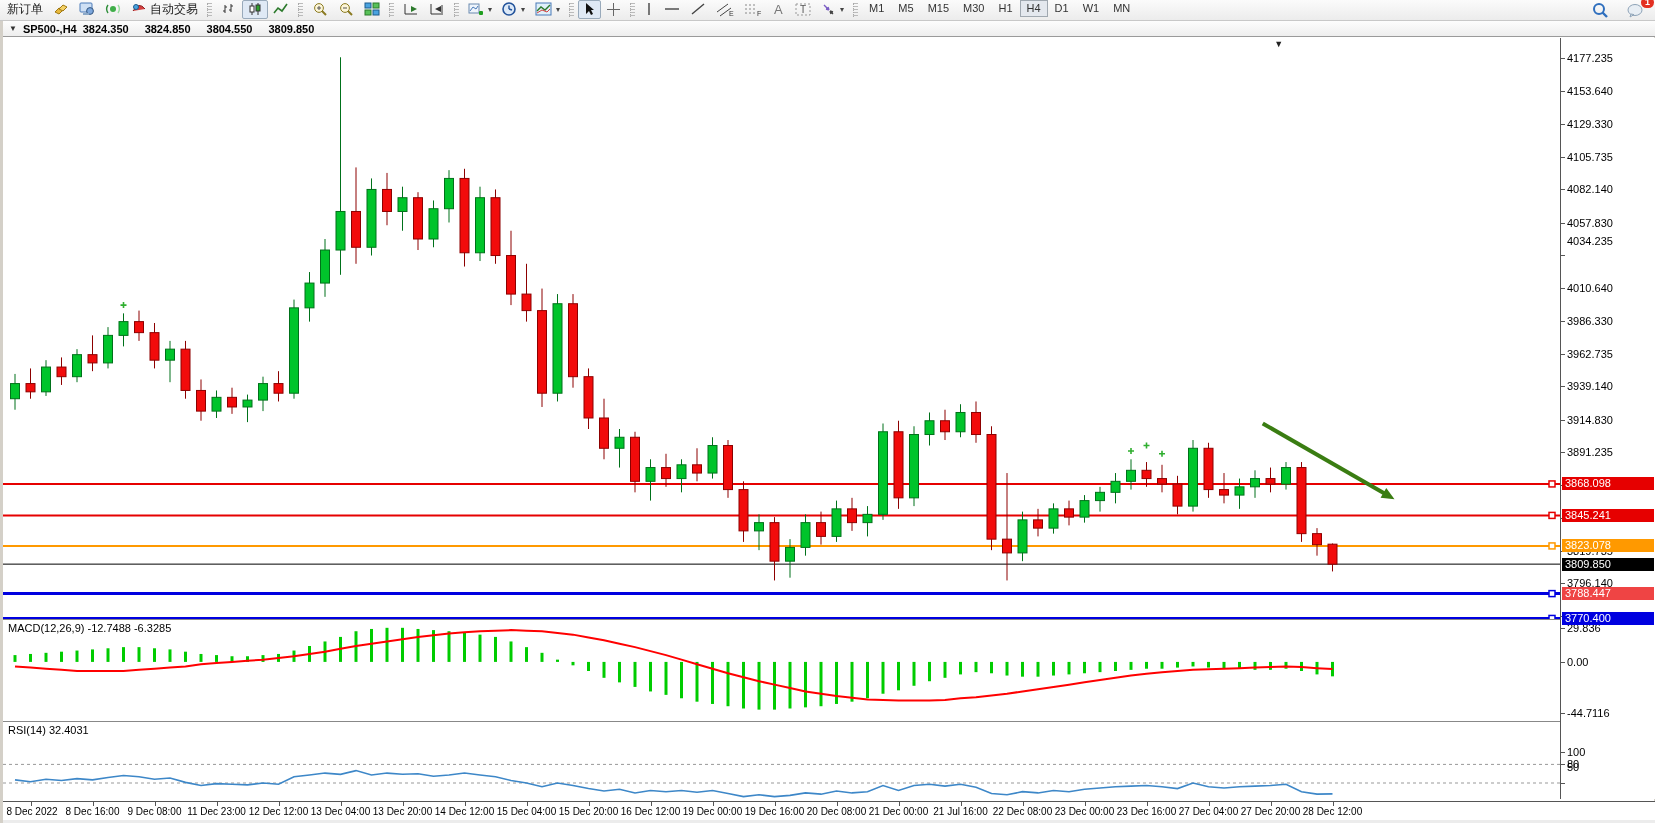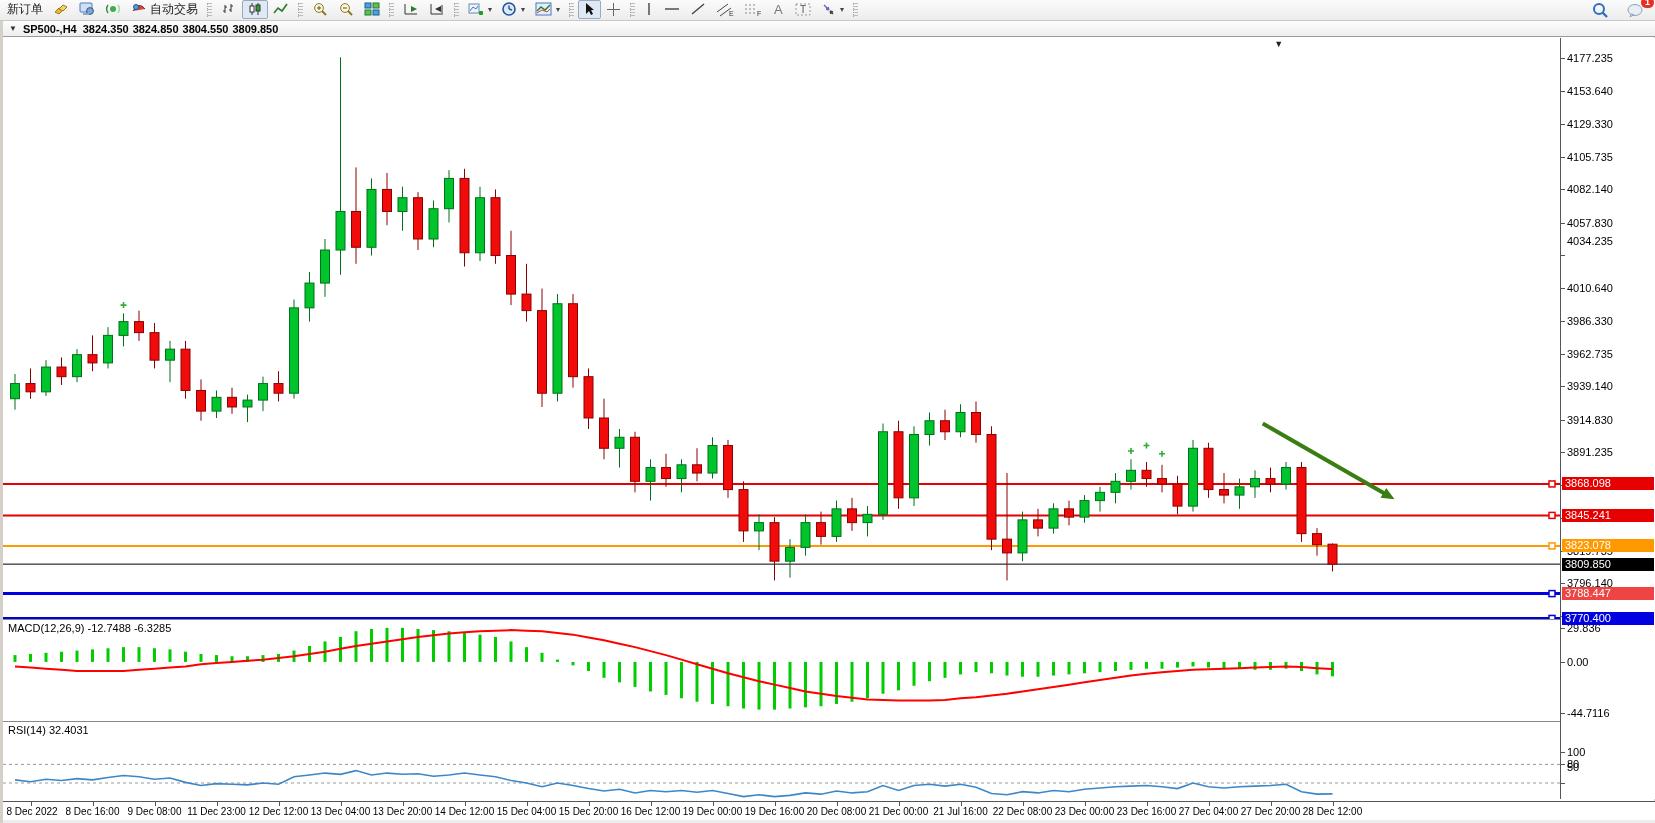--- a/index.html
+++ b/index.html
@@ -258,20 +258,31 @@
     </div>
     <div class="tb-btn">
       <svg width="15" height="14">
           <path d="M3 3 l5 5 M8 8 l-1 -3 M8 8 l-3 -1" stroke="#7a5cc4" stroke-width="1.4" fill="none"></path>
           <path d="M12 12 l-3 -3 M9 9 l3 1 M9 9 l1 3" stroke="#444" stroke-width="1.4" fill="none"></path>
         </svg>
       <span class="tb-caret">▾</span>
     </div>
   </div>
   <div class="tb-handle"></div>
+  <div class="tb-group" id="tf-group">
+      <div class="tf-btn">M1</div>
+      <div class="tf-btn">M5</div>
+      <div class="tf-btn">M15</div>
+      <div class="tf-btn">M30</div>
+      <div class="tf-btn">H1</div>
+      <div class="tf-btn active">H4</div>
+      <div class="tf-btn">D1</div>
+      <div class="tf-btn">W1</div>
+      <div class="tf-btn">MN</div>
+    </div>
   <div id="tb-right">
     <div class="tb-btn">
       <svg width="17" height="16">
           <circle cx="7" cy="7" r="5" fill="none" stroke="#2f6fbe" stroke-width="2"></circle>
           <line x1="10.5" y1="10.5" x2="15" y2="15" stroke="#2f6fbe" stroke-width="2.4"></line>
         </svg>
     </div>
     <div class="tb-btn" style="position:relative">
       <svg width="17" height="15">
           <ellipse cx="8" cy="7" rx="7" ry="5.5" fill="#e8eef4" stroke="#8fa4b8"></ellipse>
@@ -280,21 +291,21 @@
       <span class="notif-badge">1</span>
     </div>
   </div>
 </div>
 
 <div id="chart-window">
 
   <div id="caption">
     <span class="tri-down">▼</span>
     <span>SP500-,H4</span>
-    <span style="display:flex; gap:4px;">
+    <span style="display:flex; gap:16px;">
       <span class="cap-num">3824.350</span>
       <span class="cap-num">3824.850</span>
       <span class="cap-num">3804.550</span>
       <span class="cap-num">3809.850</span>
     </span>
   </div>
 
   <div id="shift-marker" style="left: 1271.25px;">▼</div>
 
   <svg id="plot-svg" viewBox="0 0 1557 581">

